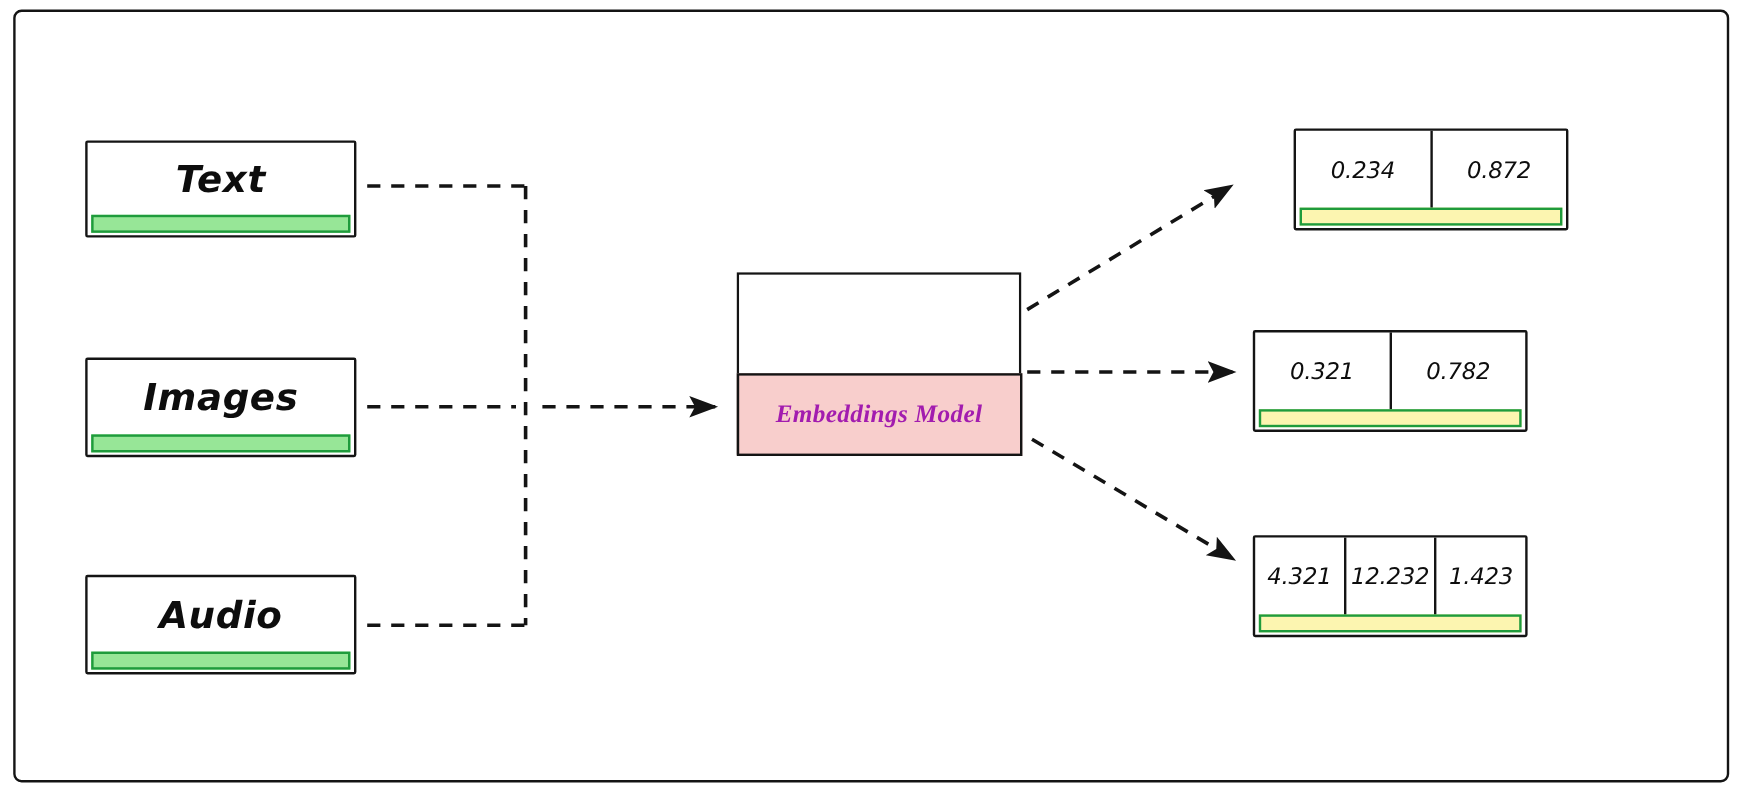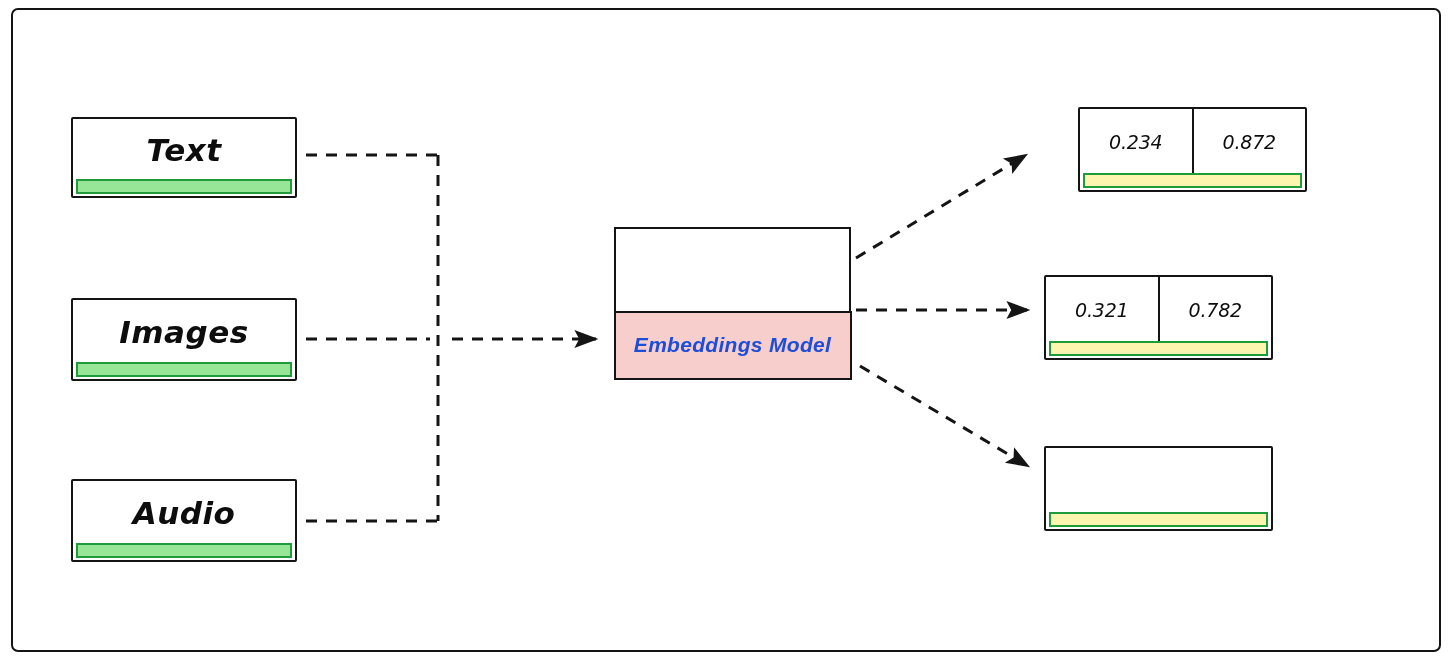--- a/index.html
+++ b/index.html
@@ -98,25 +98,25 @@
     bottom: -2.5px;
     height: 69px;
     box-sizing: border-box;
     background: #f8cecc;
     border: 2.5px solid #141414;
     display: flex;
     align-items: center;
     justify-content: center;
   }
   #model-band-label {
-    font-family: Liberation Sans, sans-serif;
+    font-family: Liberation Serif, serif;
     font-size: 21px;
     font-style: italic;
     font-weight: 600;
-    color: #1d4ed8;
+    color: #a21caf;
     letter-spacing: 0.3px;
     white-space: nowrap;
   }
 
   
   .vector-box {
     position: absolute;
     box-sizing: border-box;
     border: 2.5px solid #141414;
     background: #ffffff;
@@ -222,15 +222,20 @@
 
   <div class="vector-box" id="vector-2" style="left:1044px; top:275px; width:229px; height:85px;">
     <div class="vector-cells">
       <div class="vector-cell">0.321</div>
       <div class="vector-cell">0.782</div>
     </div>
     <div class="yellow-strip"></div>
   </div>
 
   <div class="vector-box" id="vector-3" style="left:1044px; top:446px; width:229px; height:85px;">
+    <div class="vector-cells">
+      <div class="vector-cell">4.321</div>
+      <div class="vector-cell">12.232</div>
+      <div class="vector-cell">1.423</div>
+    </div>
     <div class="yellow-strip"></div>
   </div>
 </div>
 
 </body></html>

